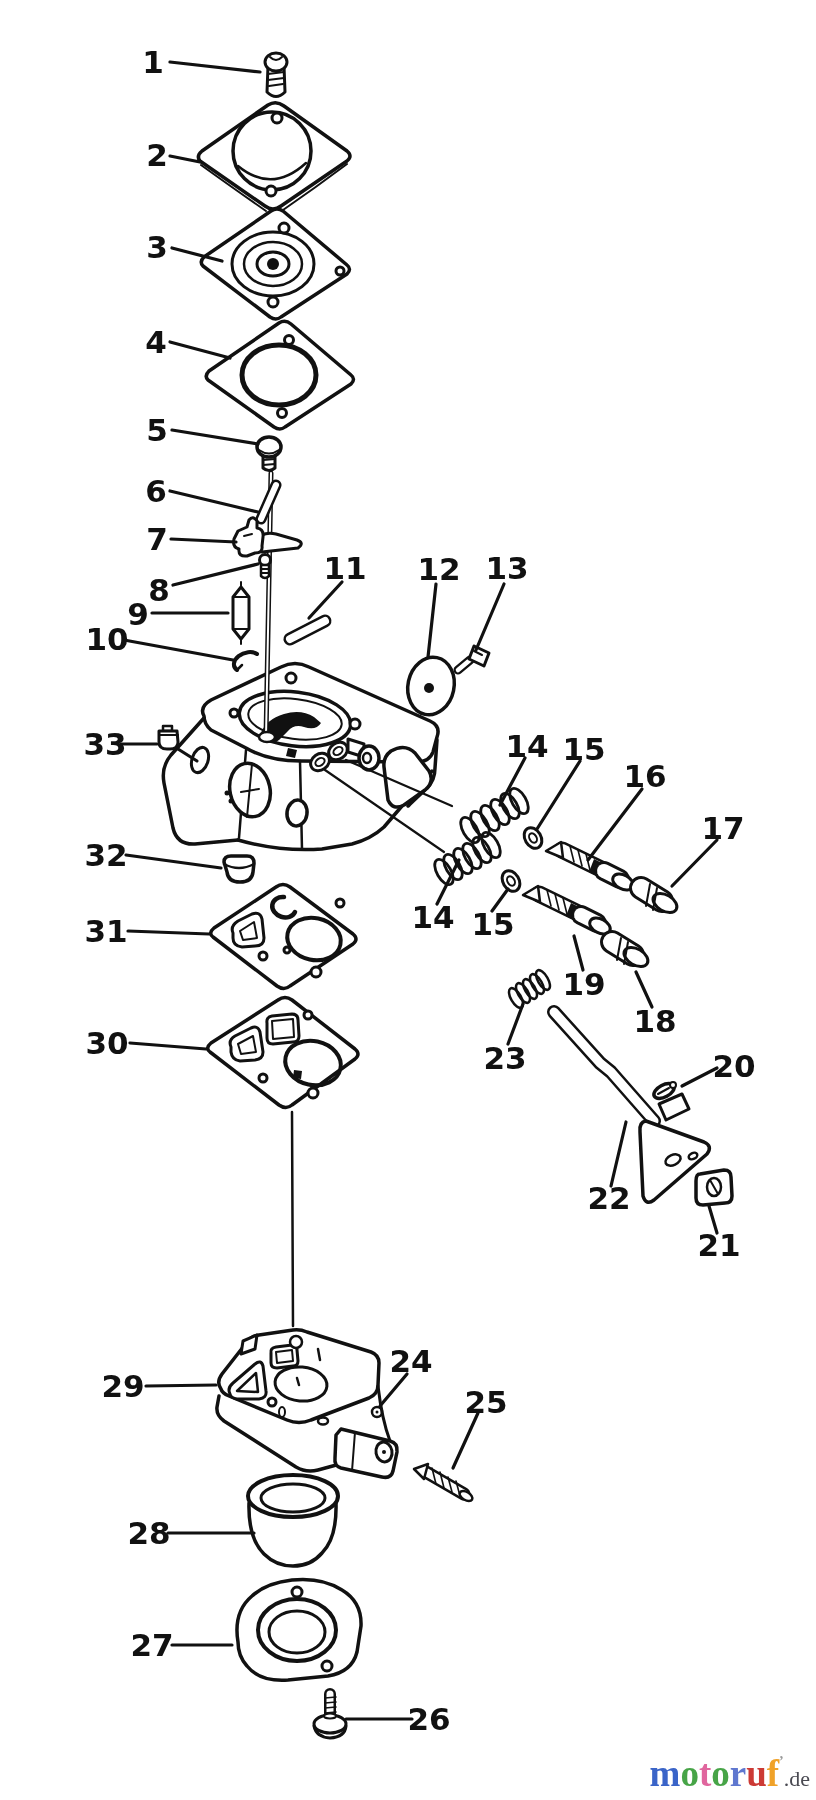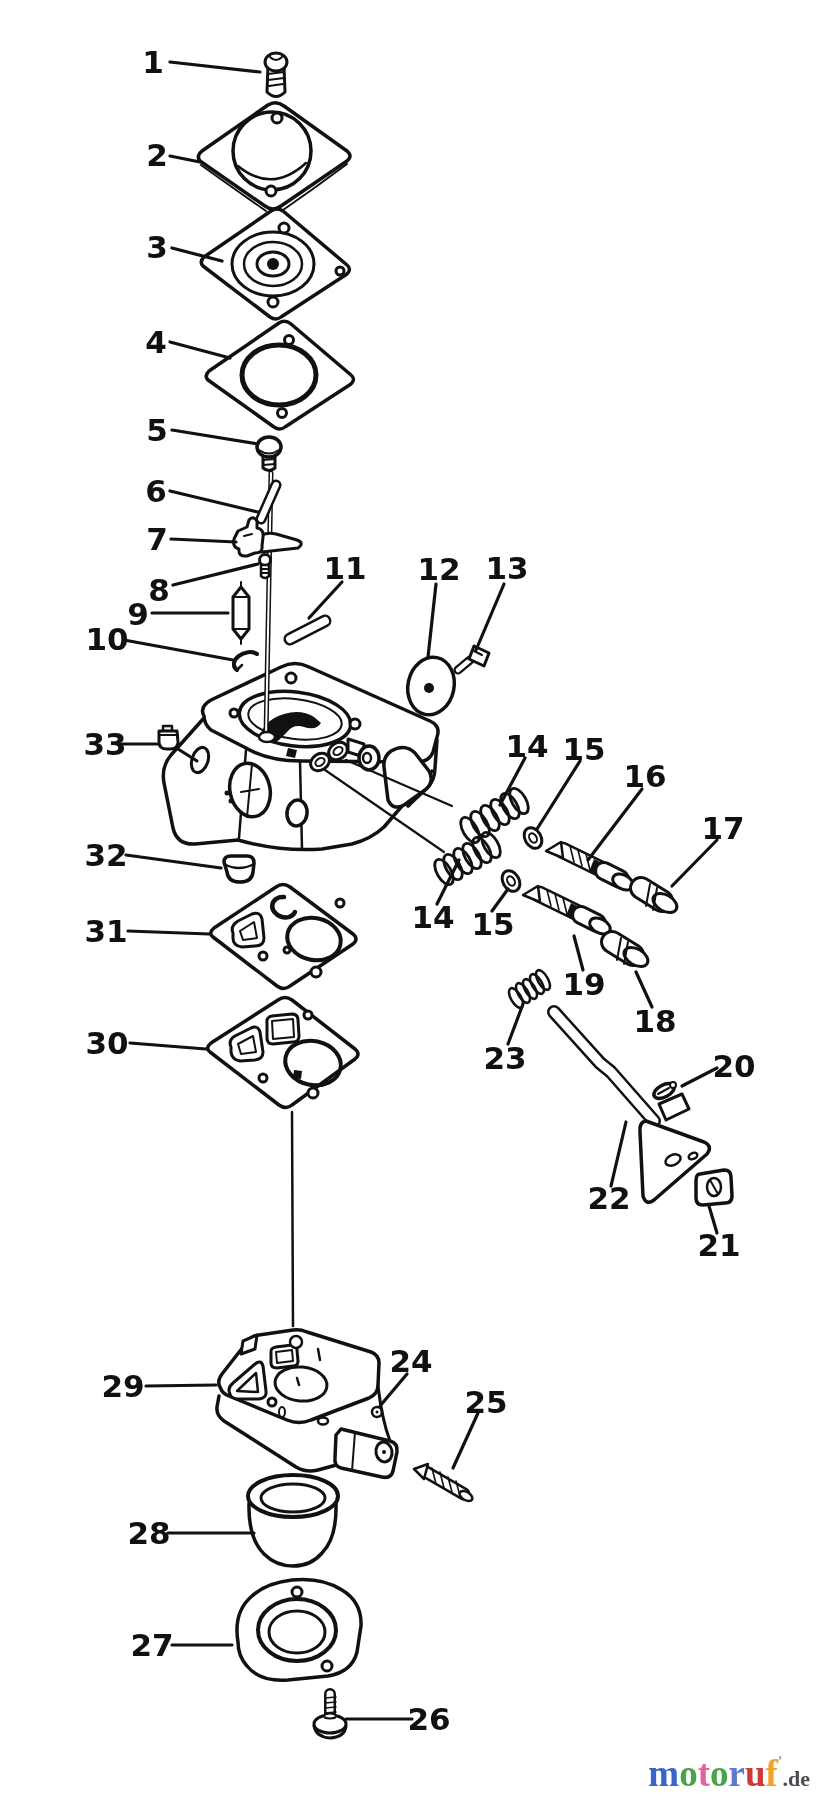--- a/index.html
+++ b/index.html
@@ -1,21 +1,21 @@
 <!DOCTYPE html>
 <html><head>
 <meta charset="utf-8">
 <style>
   html,body{margin:0;padding:0;background:#ffffff;}
   .stage{position:relative;width:816px;height:1800px;background:#fff;overflow:hidden;}
   svg{position:absolute;left:0;top:0;}
   svg .lbl{font-family:"DejaVu Sans","Liberation Sans",sans-serif;font-weight:bold;font-size:31px;fill:#111;text-anchor:middle;}
   .watermark{position:absolute;right:6px;bottom:8px;font-family:"Liberation Serif","DejaVu Serif",serif;font-weight:bold;font-size:37px;line-height:1;white-space:nowrap;}
   .watermark span{display:inline;}
-  .watermark .suffix{font-size:22px;font-weight:bold;}
+  .watermark .suffix{font-size:22px;font-weight:normal;}
   .watermark .mark{font-size:14px;color:#999;vertical-align:top;}
 </style>
 </head>
 <body>
 
 <div class="stage">
 <svg width="816" height="1800" viewBox="0 0 816 1800">
   <g fill="#fff" stroke="#111" stroke-width="3" stroke-linecap="round" stroke-linejoin="round">
 
     <g>

